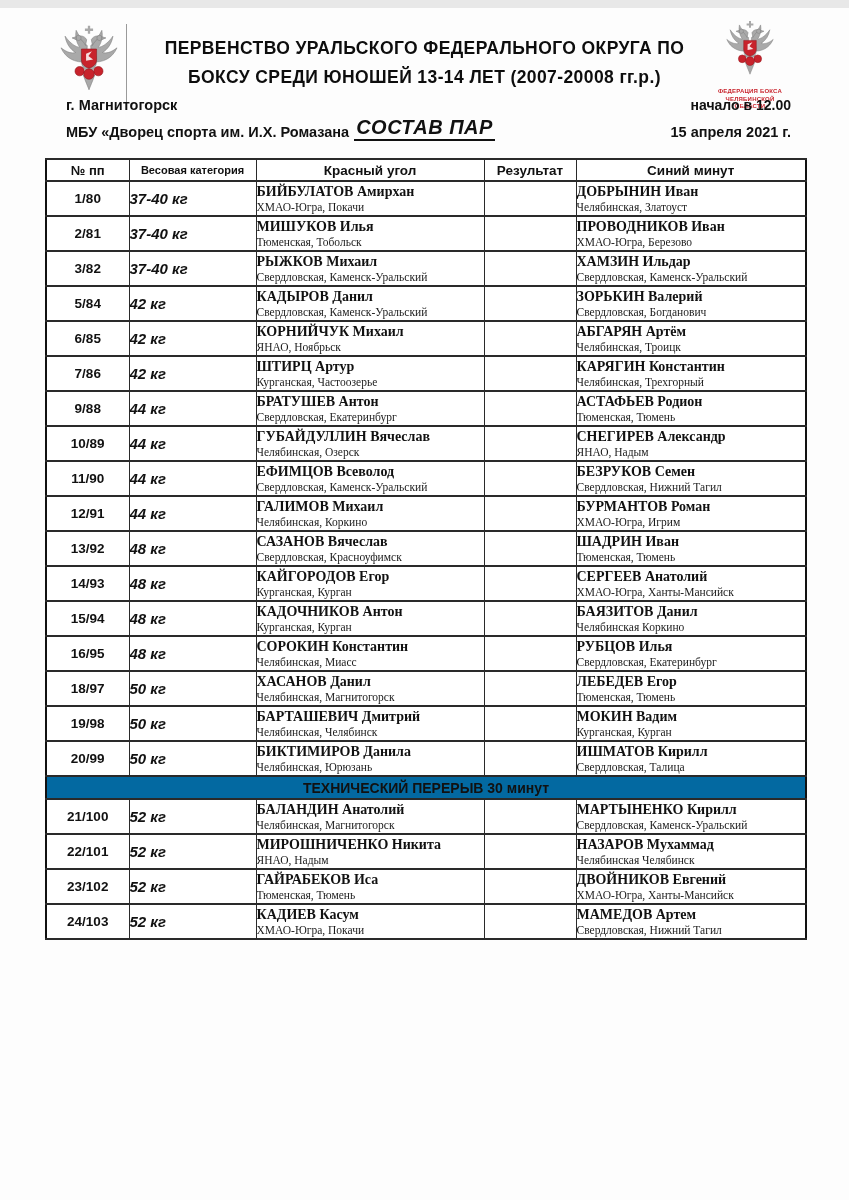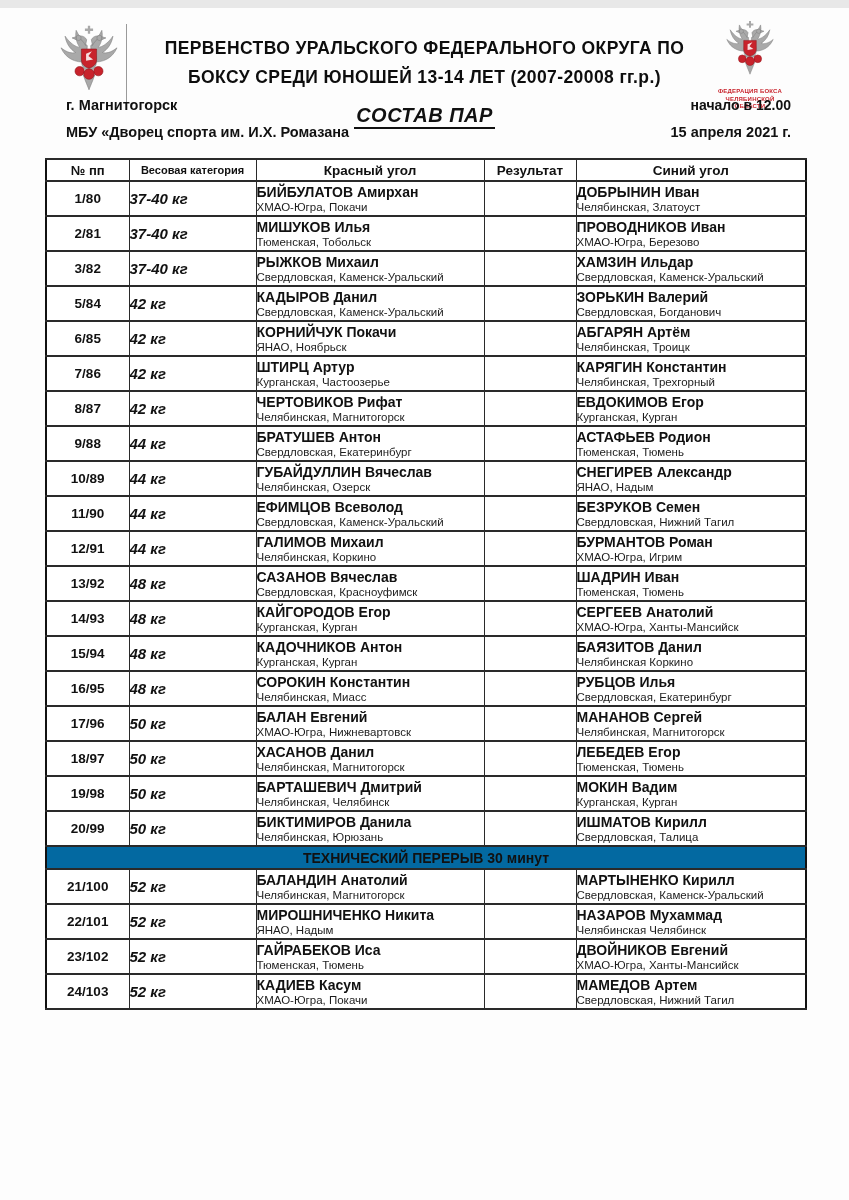--- a/index.html
+++ b/index.html
@@ -15,42 +15,42 @@
   .emblem-right{position:absolute;right:60px;top:12px;width:78px;text-align:center;}
   .emblem-caption{color:#c8232c;font-size:6px;font-weight:bold;line-height:1.25;letter-spacing:0.2px;}
   .main-title{
     position:absolute;left:140px;right:140px;top:26px;text-align:center;
     font-weight:bold;font-size:17.5px;line-height:1.65;letter-spacing:0.4px;color:#0d0d0d;
   }
   
   .info-city{position:absolute;left:66px;top:89px;font-weight:bold;font-size:14.5px;text-align:right;}
   .info-venue{position:absolute;left:66px;top:116px;font-weight:bold;font-size:14.5px;}
   .doc-title{
-    position:absolute;left:0;right:0;top:96px;text-align:center;
+    position:absolute;left:0;right:0;top:108px;text-align:center;
     font-weight:bold;font-style:italic;font-size:20px;letter-spacing:0.5px;
   }
   .doc-title span{border-bottom:2px solid #111;padding:0 2px 1px 2px;}
   .info-time{position:absolute;right:58px;top:89px;font-weight:bold;font-size:14px;text-align:center;}
   .info-date{position:absolute;right:58px;top:116px;font-weight:bold;font-size:14.5px;text-align:right;}
   
   table.pairs{
     position:absolute;left:45px;top:150px;width:760px;
     border-collapse:collapse;table-layout:fixed;background:#fff;
   }
   table.pairs th,table.pairs td{
     border:1.5px solid #2a2a2a;border-top-width:2px;border-bottom-width:2px;
     padding:0;vertical-align:middle;overflow:hidden;white-space:nowrap;
   }
   table.pairs{border:2px solid #111;}
   th.h-no{font-size:13px;font-weight:bold;height:20px;text-align:center;}
   th.h-weight{font-size:11px;font-weight:bold;}
   th.h-main{font-size:13.5px;font-weight:bold;}
   td.c-no{text-align:center;font-weight:bold;font-size:13.5px;height:33px;}
   td.c-weight{font-weight:bold;font-style:italic;font-size:15px;}
-  td.c-corner{padding:2px 4px 2px 8px;}
+  td.c-corner{padding:2px 4px 2px 8px;font-family:Liberation Serif, serif;}
   .boxer-name{font-weight:bold;font-size:14px;line-height:16px;}
   .boxer-region{font-size:11.5px;line-height:14px;color:#1c1c1c;}
   td.c-result{}
   td.c-break{
     text-align:center;font-weight:bold;font-size:14px;height:21px;background:#0369a1;
   }
 </style>
 </head>
 <body>
 
@@ -131,21 +131,21 @@
         <col style="width:228px">
         <col style="width:92px">
         <col style="width:230px">
     </colgroup>
     <thead>
       <tr>
         <th class="h-no">№ пп</th>
         <th class="h-weight">Весовая категория</th>
         <th class="h-main">Красный угол</th>
         <th class="h-main">Результат</th>
-        <th class="h-main">Синий угол</th>
+        <th class="h-main">Синий минут</th>
       </tr>
     </thead>
     <tbody>
     <tr>
       <td class="c-no">1/80</td>
       <td class="c-weight">37-40 кг</td>
       <td class="c-corner">
         <div class="boxer-name">БИЙБУЛАТОВ Амирхан</div>
         <div class="boxer-region">ХМАО-Югра, Покачи</div>
       </td>
@@ -196,21 +196,21 @@
       <td class="c-corner">
         <div class="boxer-name">ЗОРЬКИН Валерий</div>
         <div class="boxer-region">Свердловская, Богданович</div>
       </td>
     </tr>
 
     <tr>
       <td class="c-no">6/85</td>
       <td class="c-weight">42 кг</td>
       <td class="c-corner">
-        <div class="boxer-name">КОРНИЙЧУК Покачи</div>
+        <div class="boxer-name">КОРНИЙЧУК Михаил</div>
         <div class="boxer-region">ЯНАО, Ноябрьск</div>
       </td>
       <td class="c-result"></td>
       <td class="c-corner">
         <div class="boxer-name">АБГАРЯН Артём</div>
         <div class="boxer-region">Челябинская, Троицк</div>
       </td>
     </tr>
 
     <tr>
@@ -220,33 +220,20 @@
         <div class="boxer-name">ШТИРЦ Артур</div>
         <div class="boxer-region">Курганская, Частоозерье</div>
       </td>
       <td class="c-result"></td>
       <td class="c-corner">
         <div class="boxer-name">КАРЯГИН Константин</div>
         <div class="boxer-region">Челябинская, Трехгорный</div>
       </td>
     </tr>
 
-    <tr>
-      <td class="c-no">8/87</td>
-      <td class="c-weight">42 кг</td>
-      <td class="c-corner">
-        <div class="boxer-name">ЧЕРТОВИКОВ Рифат</div>
-        <div class="boxer-region">Челябинская, Магнитогорск</div>
-      </td>
-      <td class="c-result"></td>
-      <td class="c-corner">
-        <div class="boxer-name">ЕВДОКИМОВ Егор</div>
-        <div class="boxer-region">Курганская, Курган</div>
-      </td>
-    </tr>
 
     <tr>
       <td class="c-no">9/88</td>
       <td class="c-weight">44 кг</td>
       <td class="c-corner">
         <div class="boxer-name">БРАТУШЕВ Антон</div>
         <div class="boxer-region">Свердловская, Екатеринбург</div>
       </td>
       <td class="c-result"></td>
       <td class="c-corner">
@@ -346,33 +333,20 @@
         <div class="boxer-name">СОРОКИН Константин</div>
         <div class="boxer-region">Челябинская, Миасс</div>
       </td>
       <td class="c-result"></td>
       <td class="c-corner">
         <div class="boxer-name">РУБЦОВ Илья</div>
         <div class="boxer-region">Свердловская, Екатеринбург</div>
       </td>
     </tr>
 
-    <tr>
-      <td class="c-no">17/96</td>
-      <td class="c-weight">50 кг</td>
-      <td class="c-corner">
-        <div class="boxer-name">БАЛАН Евгений</div>
-        <div class="boxer-region">ХМАО-Югра, Нижневартовск</div>
-      </td>
-      <td class="c-result"></td>
-      <td class="c-corner">
-        <div class="boxer-name">МАНАНОВ Сергей</div>
-        <div class="boxer-region">Челябинская, Магнитогорск</div>
-      </td>
-    </tr>
 
     <tr>
       <td class="c-no">18/97</td>
       <td class="c-weight">50 кг</td>
       <td class="c-corner">
         <div class="boxer-name">ХАСАНОВ Данил</div>
         <div class="boxer-region">Челябинская, Магнитогорск</div>
       </td>
       <td class="c-result"></td>
       <td class="c-corner">

